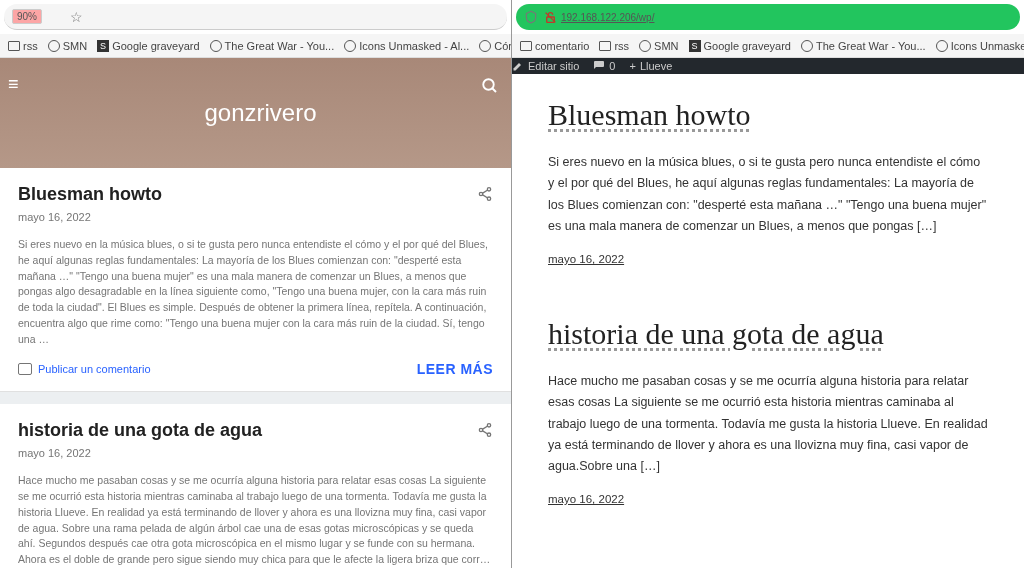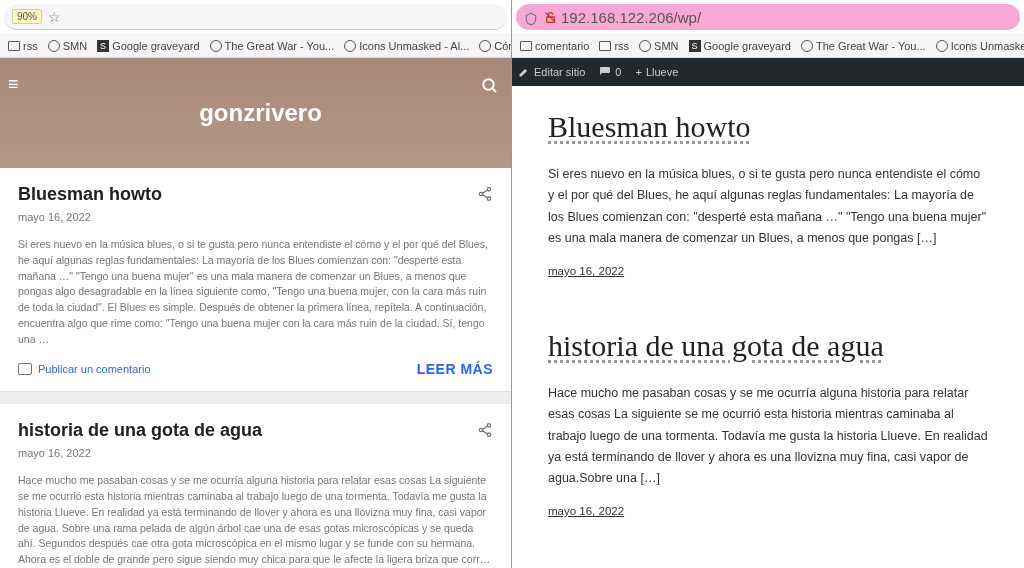--- a/index.html
+++ b/index.html
@@ -2,54 +2,54 @@
 <html><head>
   <meta charset="utf-8">
   <style>
     * { margin: 0; padding: 0; box-sizing: border-box; }
     body { font-family: Arial, sans-serif; background: #fff; display: flex; width: 1024px; height: 568px; overflow: hidden; }
     
     
     .left-pane { width: 512px; height: 568px; display: flex; flex-direction: column; border-right: 1px solid #999; }
     .url-bar { display: flex; align-items: center; background: #f5f5f5; padding: 3px 8px; border-bottom: 1px solid #ccc; font-size: 11px; color: #555; height: 26px; border-radius: 14px; margin: 4px; }
     .url-bar .url { flex: 1; }
-    .url-bar .pct { background: #fef9c3; border: 1px solid #ccc; padding: 1px 4px; font-size: 10px; margin-right: 2px; border-radius: 2px; }
+    .url-bar .pct { background: #fca5a5; border: 1px solid #ccc; padding: 1px 4px; font-size: 10px; margin-right: 24px; border-radius: 2px; }
     .url-bar .star { font-size: 14px; color: #777; margin-left: 4px; }
     
     .bookmarks { display: flex; align-items: center; background: #f5f5f5; padding: 2px 8px; font-size: 11px; color: #444; height: 24px; gap: 10px; overflow: hidden; white-space: nowrap; border-bottom: 1px solid #ddd; }
     .bookmarks .bm { display: flex; align-items: center; gap: 3px; cursor: pointer; }
     .bookmarks .globe { display: inline-block; width: 12px; height: 12px; border: 1px solid #555; border-radius: 50%; position: relative; }
     .bookmarks .folder { display: inline-block; width: 12px; height: 10px; border: 1px solid #555; border-radius: 1px; }
     .bookmarks .sq { display: inline-block; width: 12px; height: 12px; background: #333; color: #fff; font-size: 9px; text-align: center; line-height: 12px; }
     
     .blogger-content { flex: 1; background: #eceff1; overflow: hidden; }
     .blogger-header { background: linear-gradient(180deg, #a88878 0%, #b59888 100%); height: 110px; position: relative; display: flex; align-items: center; justify-content: center; }
     .menu-icon { position: absolute; left: 8px; top: 16px; color: #fff; font-size: 18px; cursor: pointer; }
     .search-icon-h { position: absolute; right: 12px; top: 18px; color: #fff; }
-    .blogger-title { color: #fff; font-size: 24px; font-weight: bold; margin-left: 10px; }
+    .blogger-title { color: #fff; font-size: 24px; font-weight: normal; margin-left: 10px; }
     
     .blog-card { background: #fff; margin: 0; padding: 16px 18px 14px; border-bottom: 1px solid #e0e0e0; }
     .card-head { display: flex; justify-content: space-between; align-items: flex-start; }
     .card-title { font-size: 18px; font-weight: 600; color: #212121; cursor: pointer; }
     .share-ic { color: #757575; font-size: 16px; cursor: pointer; }
     .card-date { font-size: 11px; color: #757575; margin-top: 6px; }
     .card-body { font-size: 10.5px; color: #757575; line-height: 1.5; margin-top: 14px; }
     .card-foot { display: flex; justify-content: space-between; align-items: center; margin-top: 14px; }
     .comment-link { font-size: 11px; color: #2962ff; display: flex; align-items: center; gap: 6px; cursor: pointer; }
     .comment-ic { width: 14px; height: 12px; border: 1.5px solid #757575; border-radius: 2px; position: relative; }
     .read-more { font-size: 14px; color: #2962ff; font-weight: 600; letter-spacing: 0.5px; cursor: pointer; }
     .gap { height: 12px; background: #eceff1; }
     
     
     .right-pane { width: 512px; height: 568px; display: flex; flex-direction: column; }
-    .url-bar-r { display: flex; align-items: center; background: #f9a8d4; padding: 3px 8px; font-size: 15px; color: #555; height: 26px; border-radius: 14px; margin: 4px; }
+    .url-bar-r { display: flex; align-items: center; background: #22c55e; padding: 3px 8px; font-size: 10px; color: #555; height: 26px; border-radius: 14px; margin: 4px; text-decoration: underline; }
     .lock-ic { color: #c0392b; margin-right: 4px; font-size: 12px; }
     .shield-ic { margin-right: 6px; color: #777; }
     
-    .wp-admin-bar { background: #23282d; color: #ccc; display: flex; align-items: center; padding: 0 6px; font-size: 11px; height: 28px; gap: 14px; }
+    .wp-admin-bar { background: #23282d; color: #ccc; display: flex; align-items: center; padding: 0 0; font-size: 11px; height: 16px; gap: 14px; }
     .wp-admin-bar .wp-item { display: flex; align-items: center; gap: 4px; cursor: pointer; }
     .wp-content { flex: 1; background: #fff; padding: 24px 36px; overflow: hidden; }
     .wp-title { font-family: Georgia, serif; font-size: 30px; color: #222; text-decoration: underline dotted #999; text-underline-offset: 4px; cursor: pointer; margin-bottom: 20px; font-weight: normal; }
     .wp-body { font-size: 12.5px; color: #333; line-height: 1.7; }
     .wp-date { font-size: 11.5px; color: #333; text-decoration: underline; margin-top: 16px; display: inline-block; }
     .wp-article { margin-bottom: 50px; }
     
     svg { display: inline-block; vertical-align: middle; }
   </style>
 </head>

